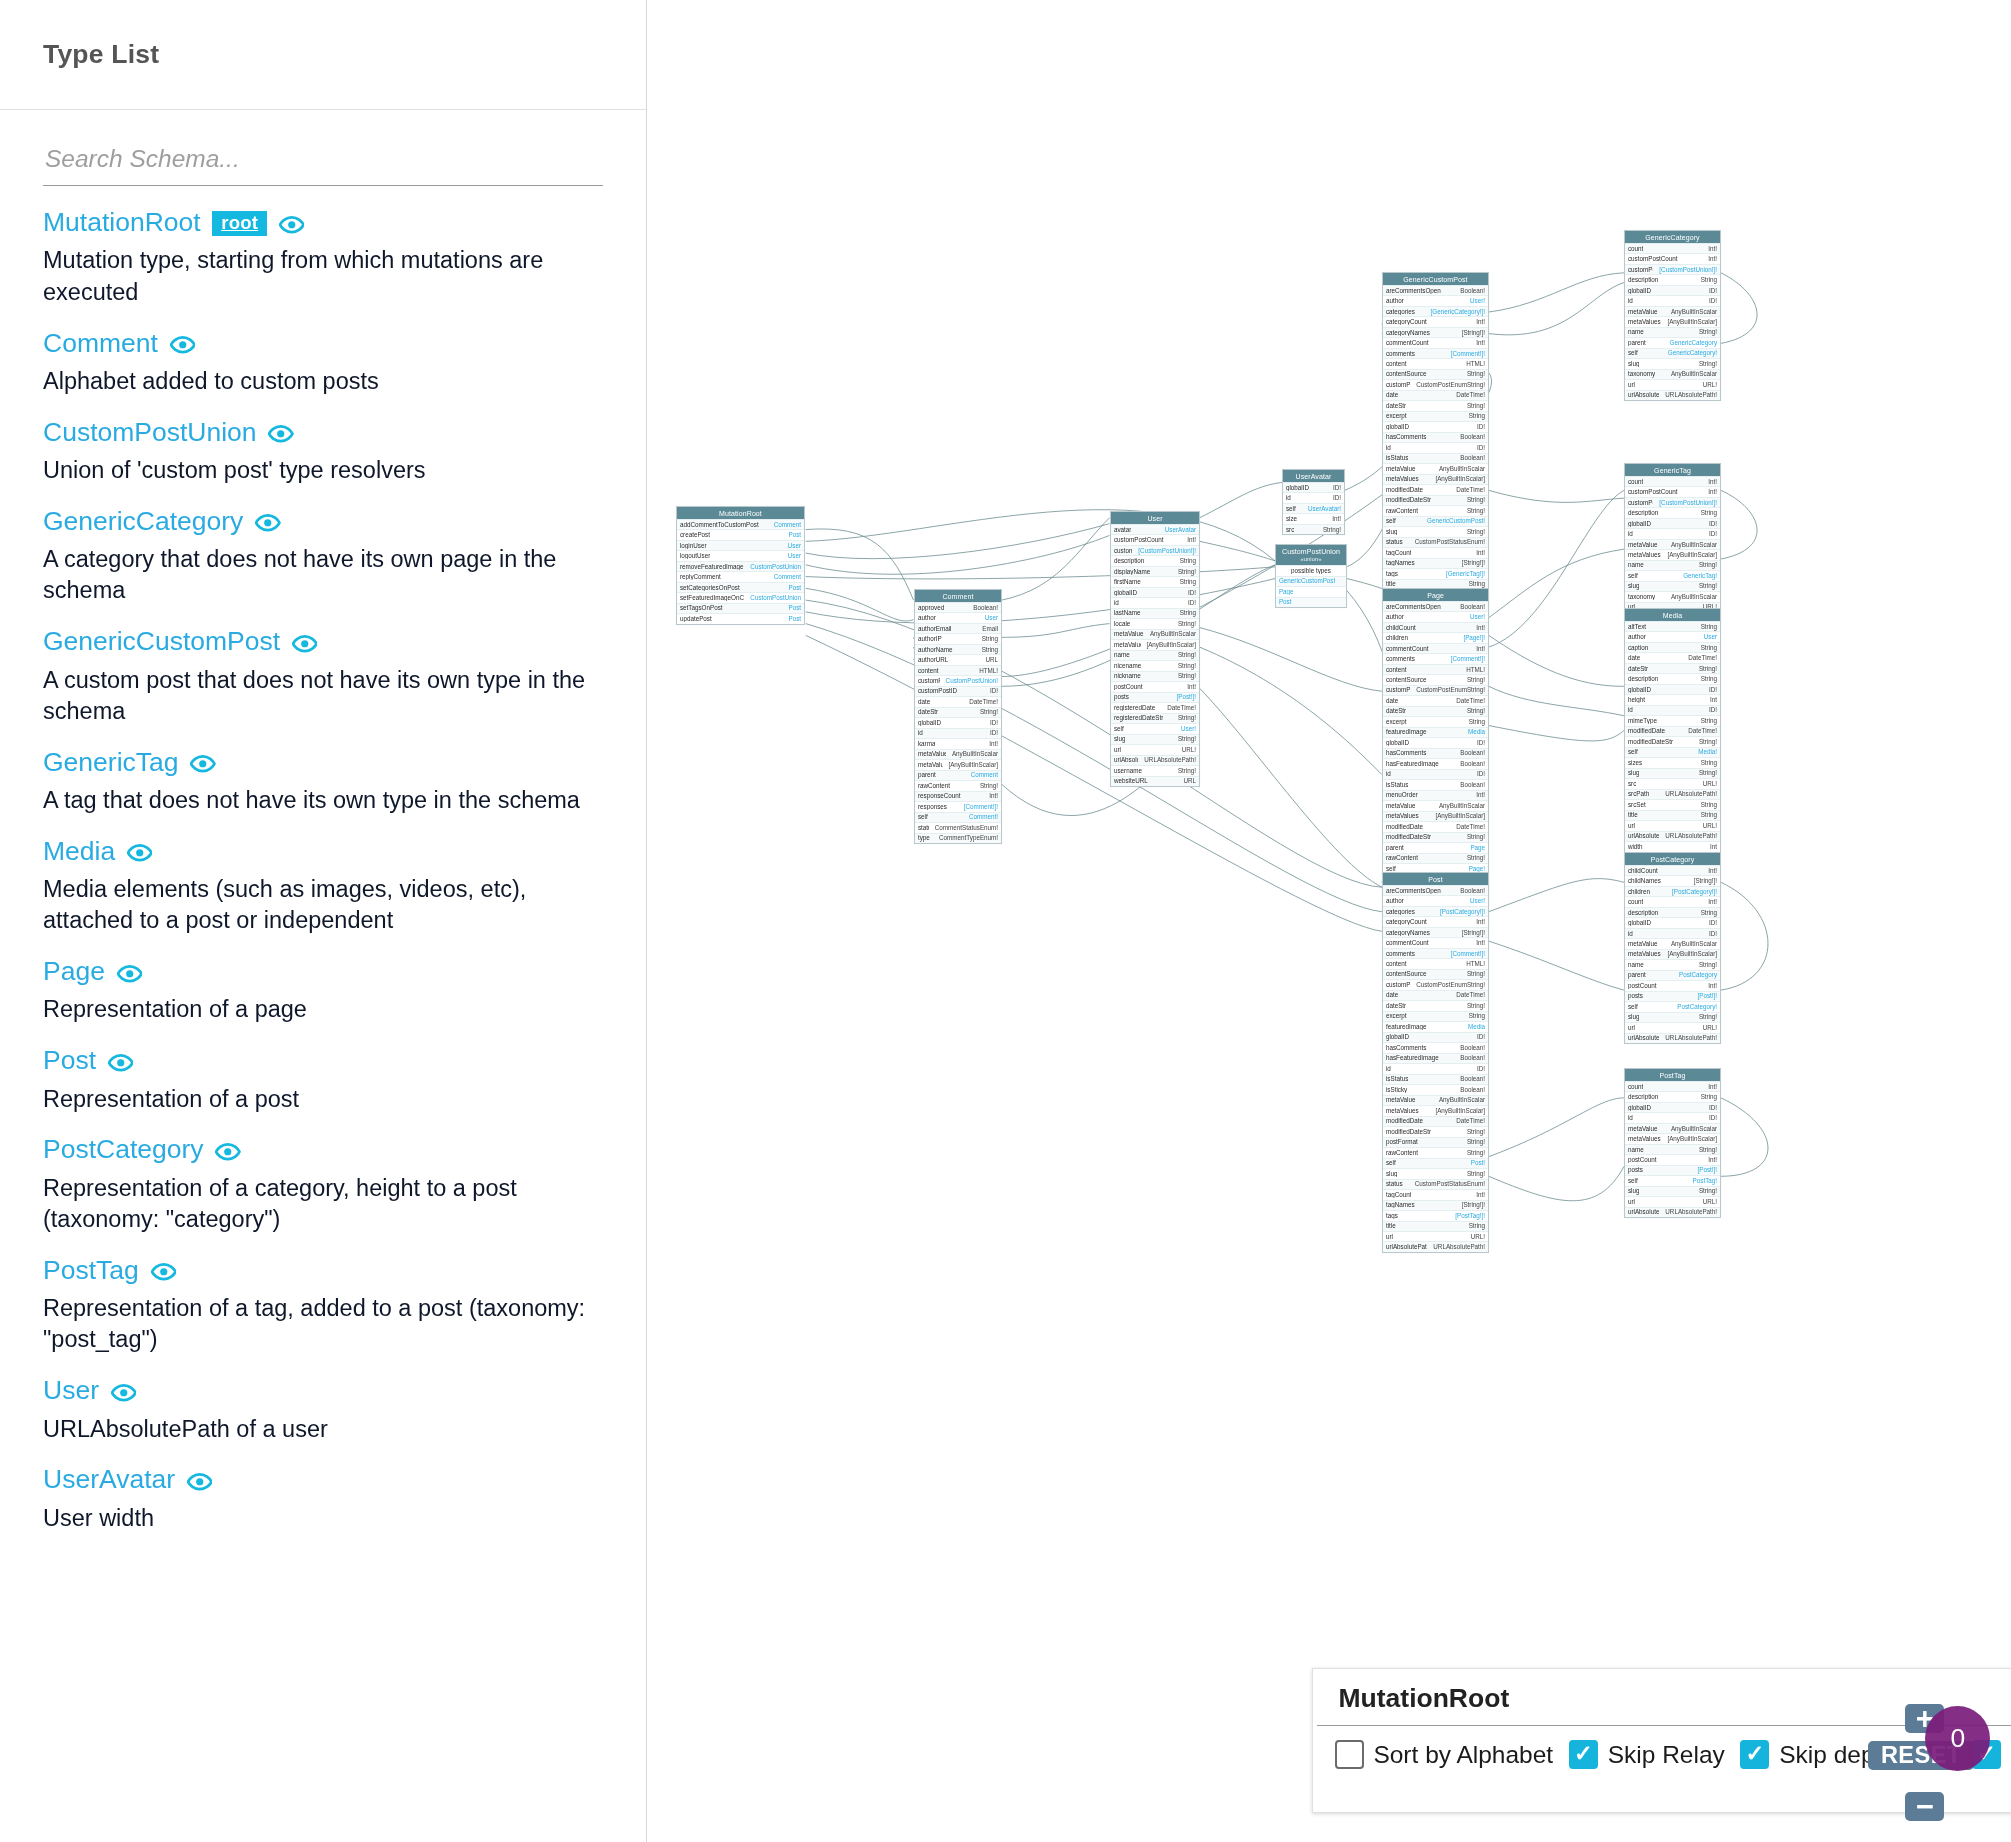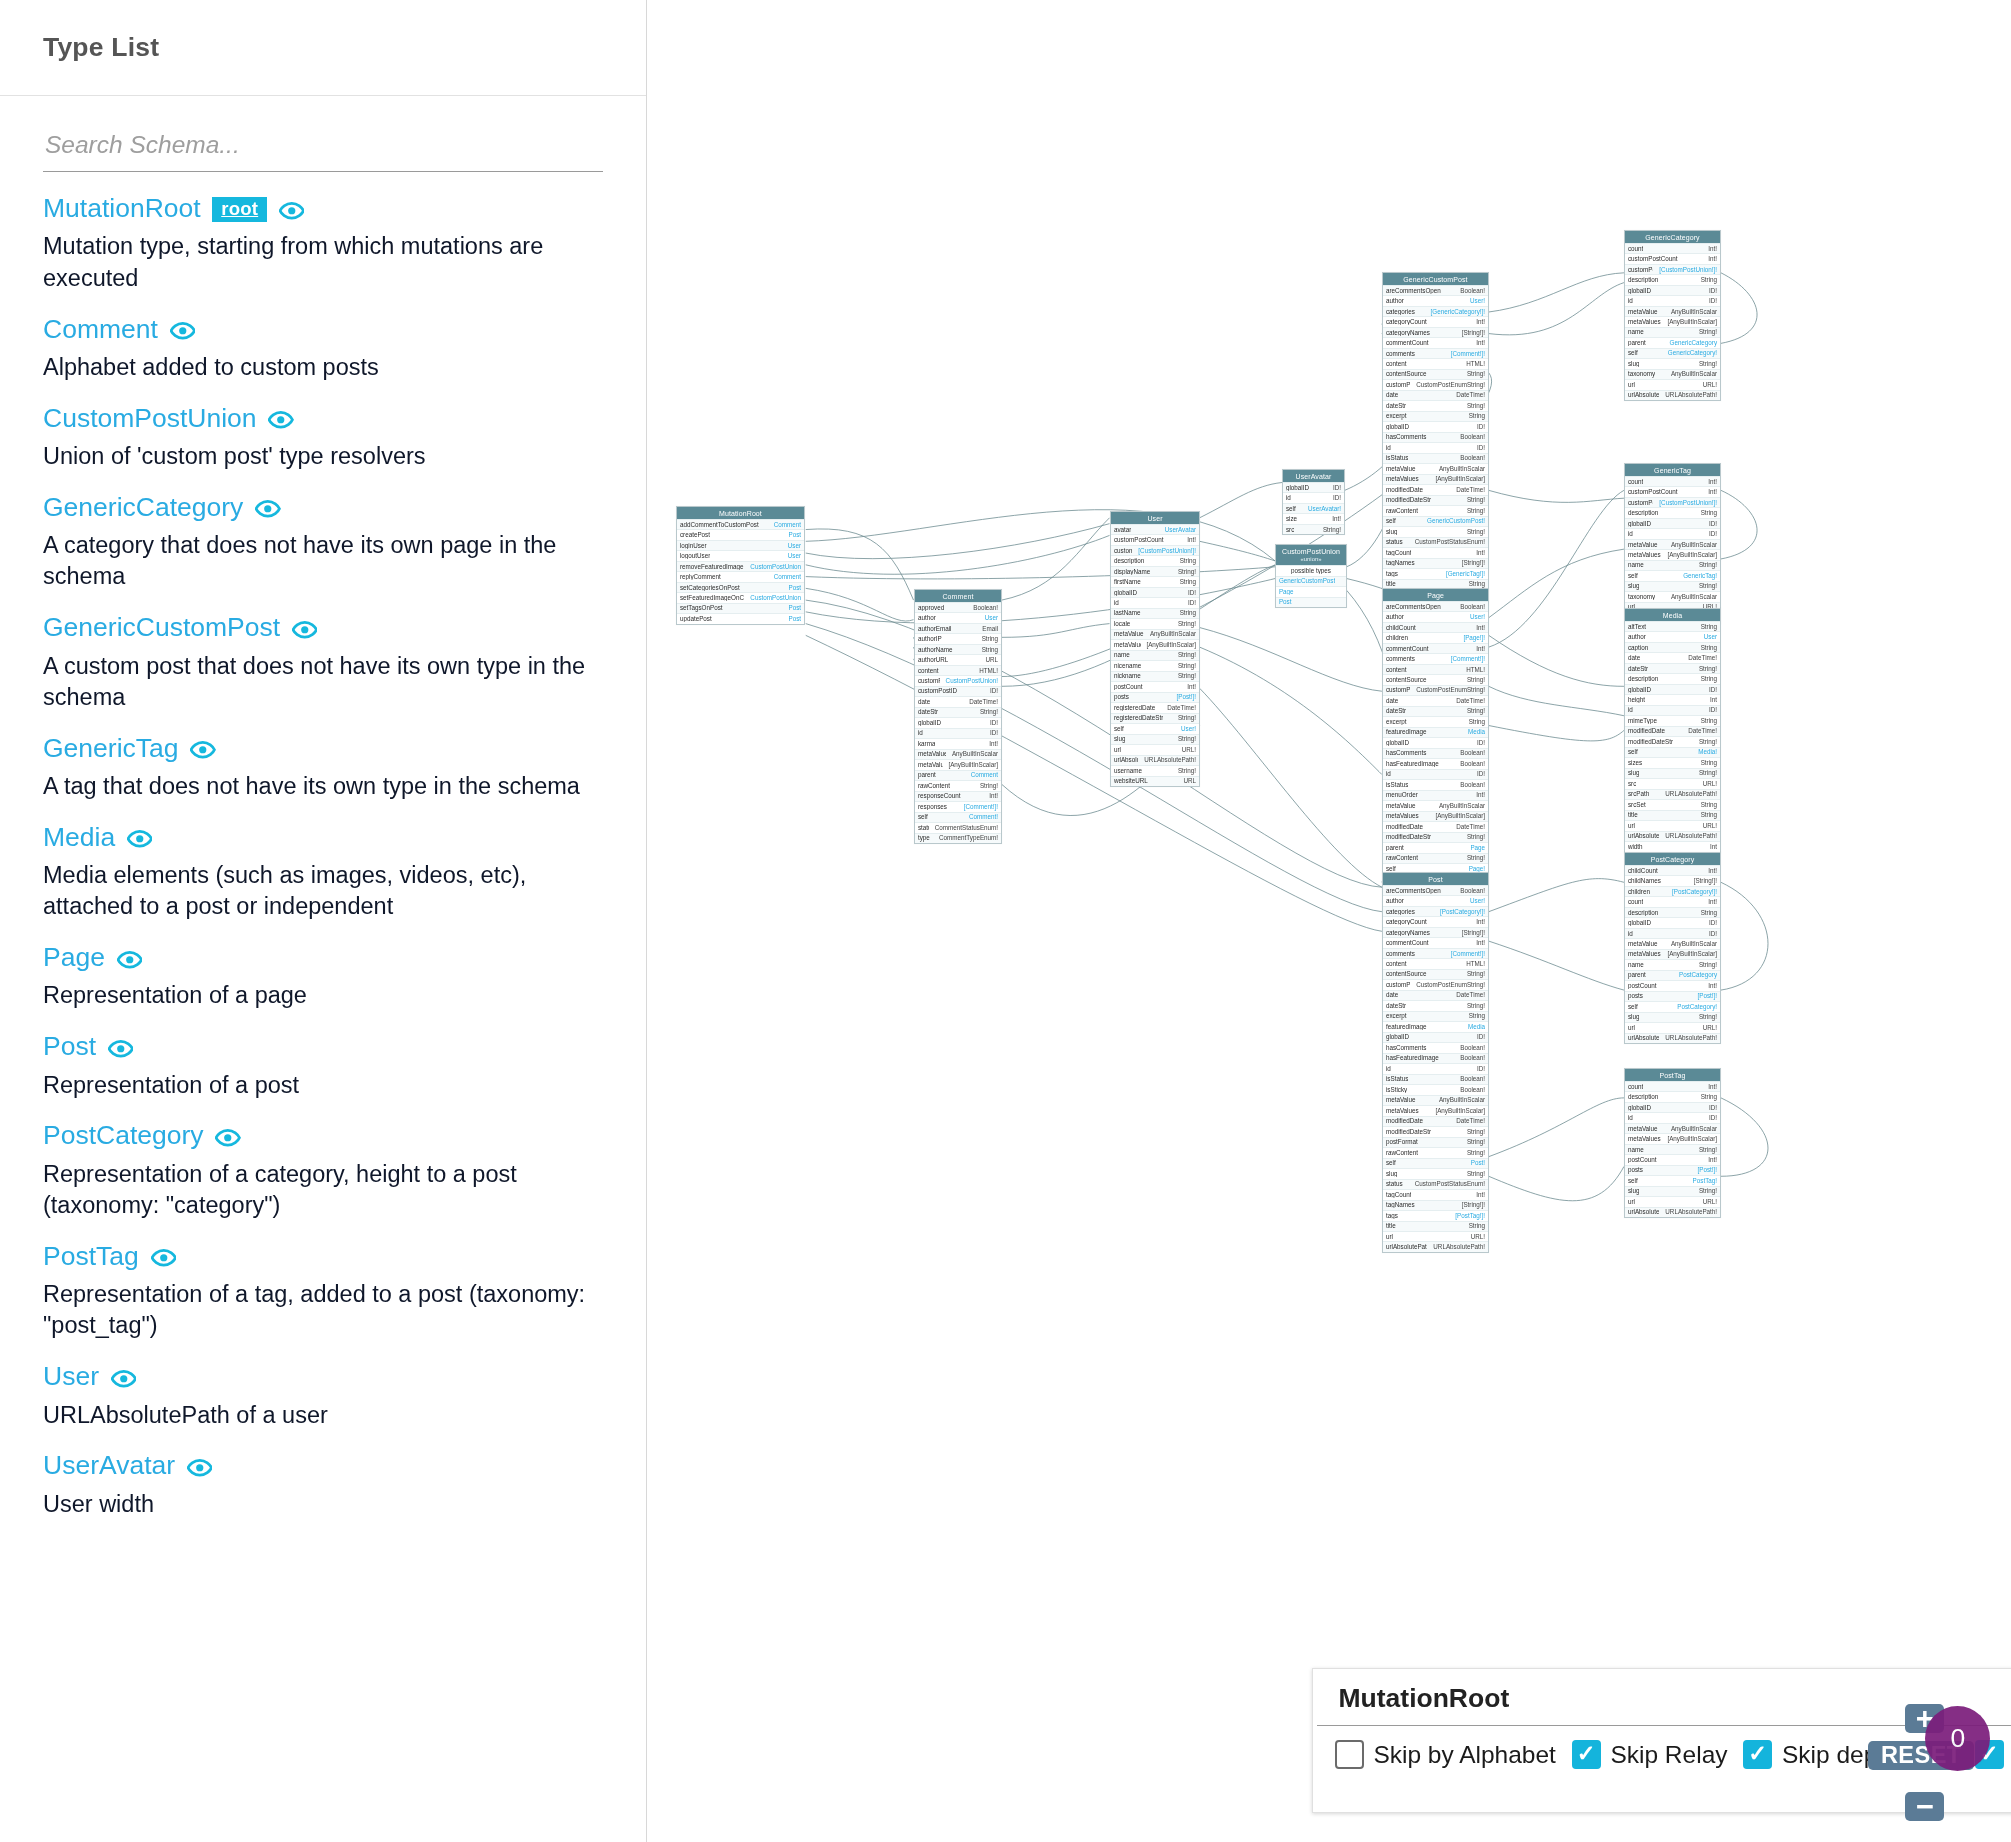--- a/index.html
+++ b/index.html
@@ -14,21 +14,21 @@
 
   
   #sidebar {
     width: 647px; height: 1843px;
     border-right: 1px solid #d8d8d8;
     background: #fff;
     position: relative;
     flex: 0 0 647px;
   }
   #sidebar-header {
-    height: 96px;
+    height: 110px;
     border-bottom: 1px solid #e2e2e2;
     display: flex; align-items: center;
     padding-left: 43px;
   }
   #sidebar-title {
     font-size: 26.5px; font-weight: bold; color: #555555;
     letter-spacing: 0.2px;
   }
   #search-wrap { padding: 31px 43px 0 43px; }
   #search-input {
@@ -1345,21 +1345,21 @@
       </div>
 
     <div id="bottom-panel">
       <div id="panel-head">
         <div id="panel-title">MutationRoot</div>
 
       </div>
       <div id="panel-opts">
           <label class="opt">
             <span class="cb off"></span>
-            <span class="opt-label">Skip by Alphabet</span>
+            <span class="opt-label">Sort by Alphabet</span>
           </label>
           <label class="opt">
             <span class="cb on"></span>
             <span class="opt-label">Skip Relay</span>
           </label>
           <label class="opt">
             <span class="cb on"></span>
             <span class="opt-label">Skip deprecated</span>
           </label>
           <label class="opt">

